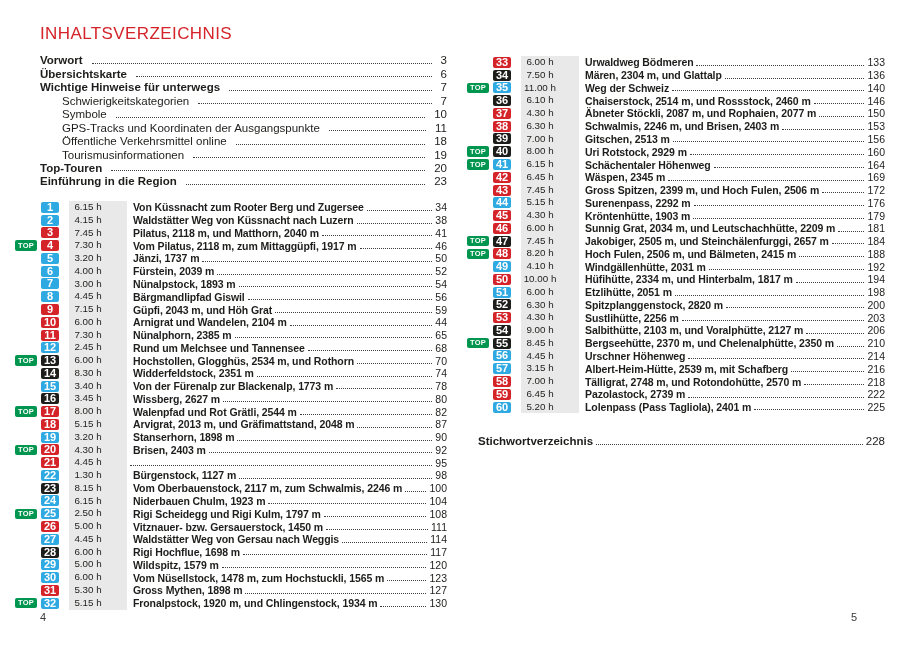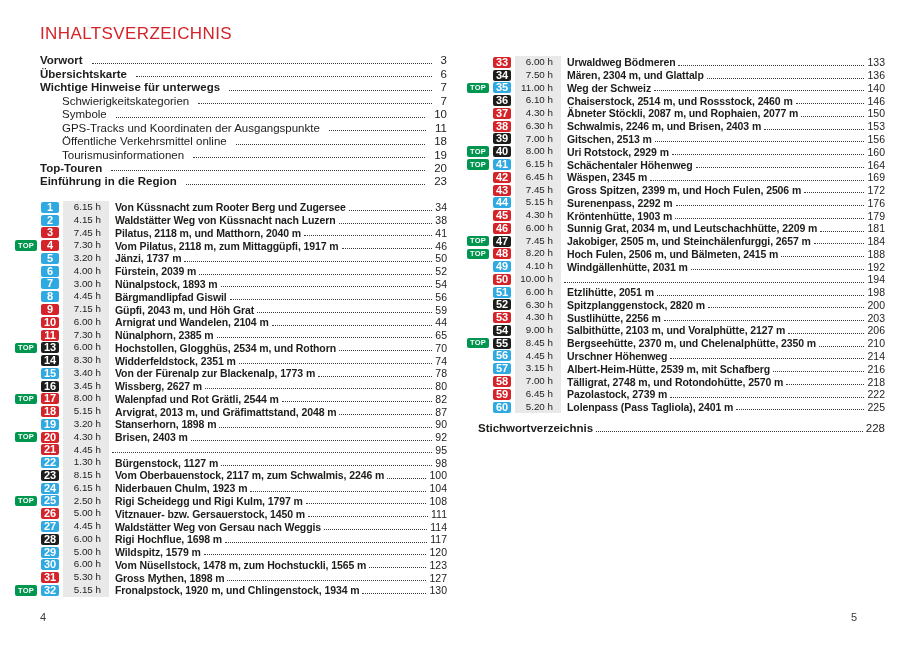--- a/index.html
+++ b/index.html
@@ -36,28 +36,28 @@
   }
   .numbadge{
     flex:0 0 18px;width:18px;height:11px;margin-left:1px;border-radius:2px;
     color:#fff;font-weight:bold;font-size:11px;line-height:1;
     display:flex;align-items:center;justify-content:center;
   }
   .numbadge.blue{background:var(--easy,#2fa9e1);}
   .numbadge.red{background:var(--medium,#d5232a);}
   .numbadge.black{background:var(--hard,#1d1d1b);}
   .time{
-    flex:0 0 38px;width:38px;margin-left:4px;background:var(--timebg,#e9e9e9);
-    font-size:9.8px;text-align:right;padding-right:8px;
+    flex:0 0 38px;width:38px;margin-left:10px;background:var(--timebg,#e9e9e9);
+    font-size:9.8px;text-align:center;padding-right:20px;
     height:12.78px;line-height:12.78px;white-space:nowrap;
   }
   .ttl{margin-left:6px;font-weight:bold;white-space:nowrap;flex-shrink:0;letter-spacing:-.1px;}
   .trow .leader{margin-bottom:3px;}
   
-  .index-row{position:absolute;left:478px;top:422px;width:407px;display:flex;align-items:flex-end;font-size:11.5px;}
+  .index-row{position:absolute;left:478px;top:435px;width:407px;display:flex;align-items:flex-end;font-size:11.5px;}
   .index-row .lbl{font-weight:bold;white-space:nowrap;}
   .folio{position:absolute;top:611px;font-size:11px;color:#3a3a3a;}
   .folio.l{left:40px;}
   .folio.r{left:851px;}
 </style>
 </head>
 <body style="--accent: #d5232a; --easy: #2fa9e1; --medium: #d5232a; --hard: #1d1d1b; --top: #00964f; --timebg: #e9e9e9;">
 
 <div class="sheet">
   <h1 class="page-title">INHALTSVERZEICHNIS</h1>
@@ -200,20 +200,28 @@
       </div>
       <div class="trow">
         <span class="topslot"></span>
         <span class="numbadge red">11</span>
         <span class="time">7.30 h</span>
         <span class="ttl">Nünalphorn, 2385 m</span>
         <span class="leader"></span>
         <span class="pg">65</span>
       </div>
       <div class="trow">
+        <span class="topslot"></span>
+        <span class="numbadge blue">12</span>
+        <span class="time">2.45 h</span>
+        <span class="ttl">Rund um Melchsee und Tannensee</span>
+        <span class="leader"></span>
+        <span class="pg">68</span>
+      </div>
+      <div class="trow">
         <span class="topslot">
           <span class="topbadge">TOP</span>
         </span>
         <span class="numbadge black">13</span>
         <span class="time">6.00 h</span>
         <span class="ttl">Hochstollen, Glogghüs, 2534 m, und Rothorn</span>
         <span class="leader"></span>
         <span class="pg">70</span>
       </div>
       <div class="trow">
@@ -520,20 +528,21 @@
         <span class="numbadge blue">49</span>
         <span class="time">4.10 h</span>
         <span class="ttl">Windgällenhütte, 2031 m</span>
         <span class="leader"></span>
         <span class="pg">192</span>
       </div>
       <div class="trow">
         <span class="topslot"></span>
         <span class="numbadge red">50</span>
         <span class="time">10.00 h</span>
+        <span class="ttl">Hüfihütte, 2334 m, und Hinterbalm, 1817 m</span>
         <span class="leader"></span>
         <span class="pg">194</span>
       </div>
       <div class="trow">
         <span class="topslot"></span>
         <span class="numbadge blue">51</span>
         <span class="time">6.00 h</span>
         <span class="ttl">Etzlihütte, 2051 m</span>
         <span class="leader"></span>
         <span class="pg">198</span>

